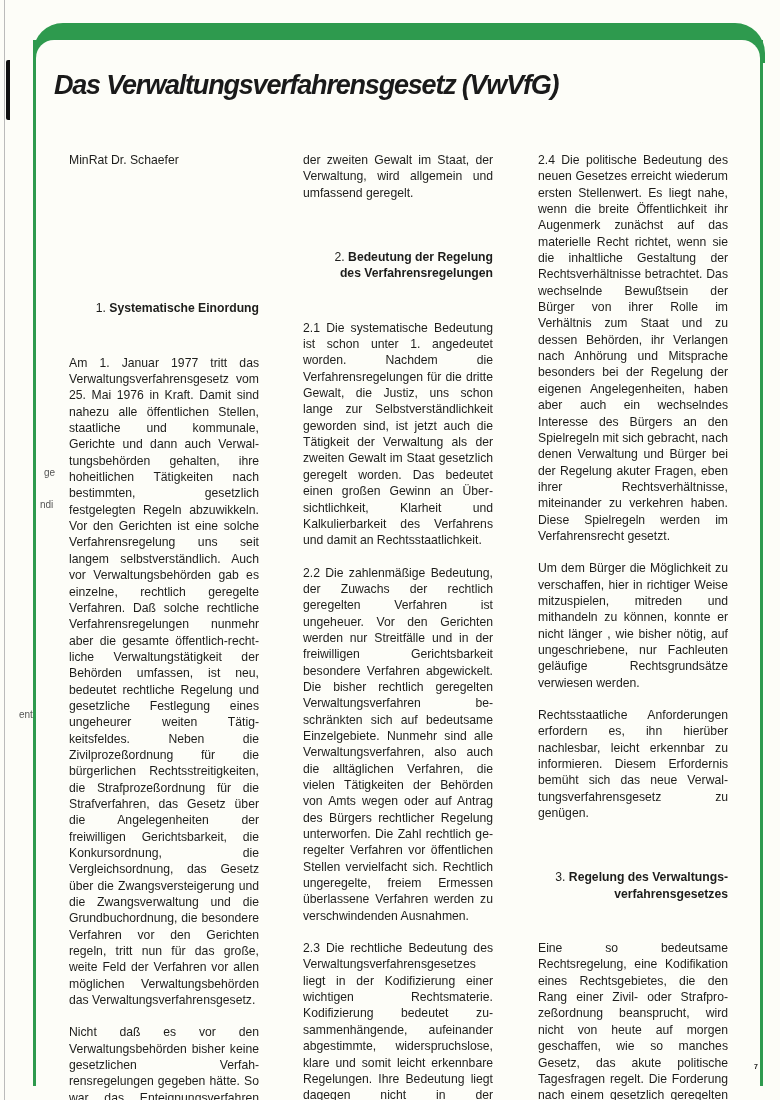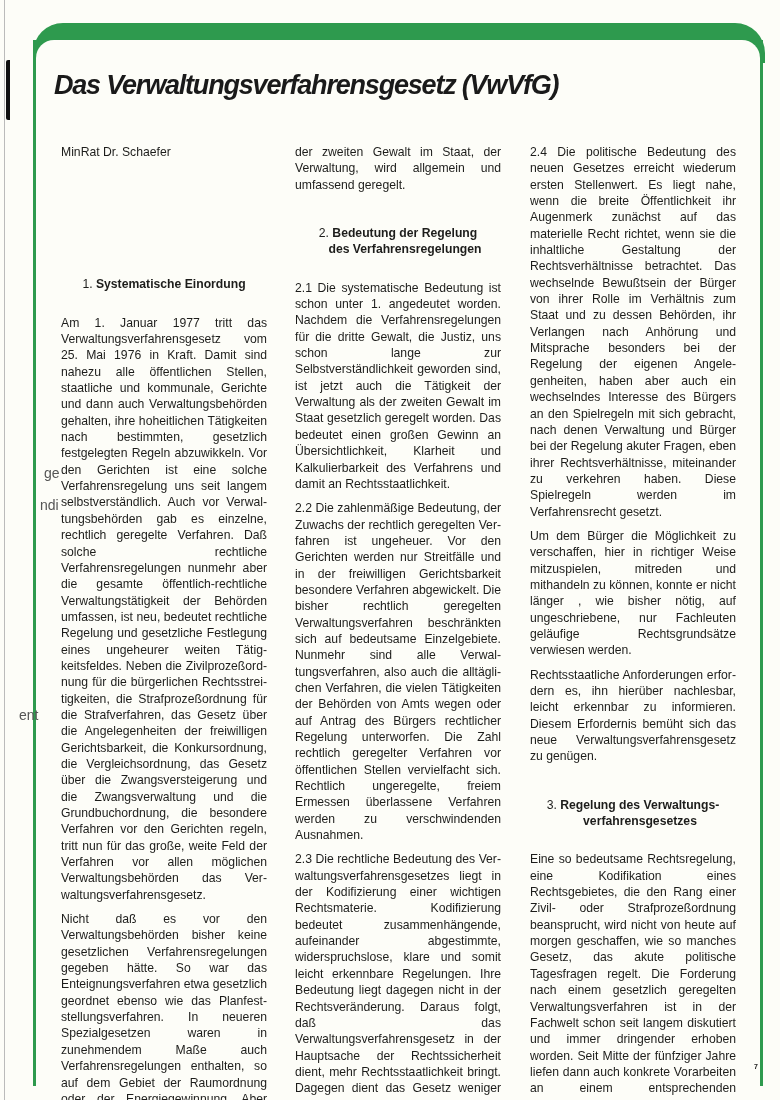--- a/index.html
+++ b/index.html
@@ -34,35 +34,35 @@
     position:absolute; left:54px; top:70px; margin:0;
     font-family:"Liberation Sans", sans-serif; font-weight:900; font-style:italic;
     font-size:27px; letter-spacing:-1.2px; color:#1a1a1a;
     transform:scaleY(1.05);
   }
   .col {
     position:absolute; top:136px; width:220px;
     font-size:12.2px; line-height:16.35px; text-align:justify;
     hyphens:manual;
   }
-  .col p { margin:8px; }
+  .col p { margin:16px; }
   .col1 { left:53px; width:222px; }
   .col2 { left:287px; width:222px; }
   .col3 { left:522px; width:222px; }
   .author { margin:0 0 0 0; }
   .heading {
-    font-weight:bold; margin:0; text-align:center;
+    font-weight:bold; margin:0; text-align:right;
   }
   .heading .num { font-weight:normal; }
   .heading .cont { display:block; padding-left:14px; }
   .gap-author { height:100px; }
   .gap-s { height:16px; }
   .gap-xs { height:6px; }
   .margin-note {
-    position:absolute; font-size:14px; color:#555; line-height:10px;
+    position:absolute; font-size:10px; color:#555; line-height:10px;
   }
   .page-number {
     position:absolute; left:754px; top:1063px; font-size:7px; font-weight:bold; color:#222;
   }
 </style>
 </head>
 <body>
 
 <div class="scan-edge-line"></div>
 <div class="scan-edge"></div>

